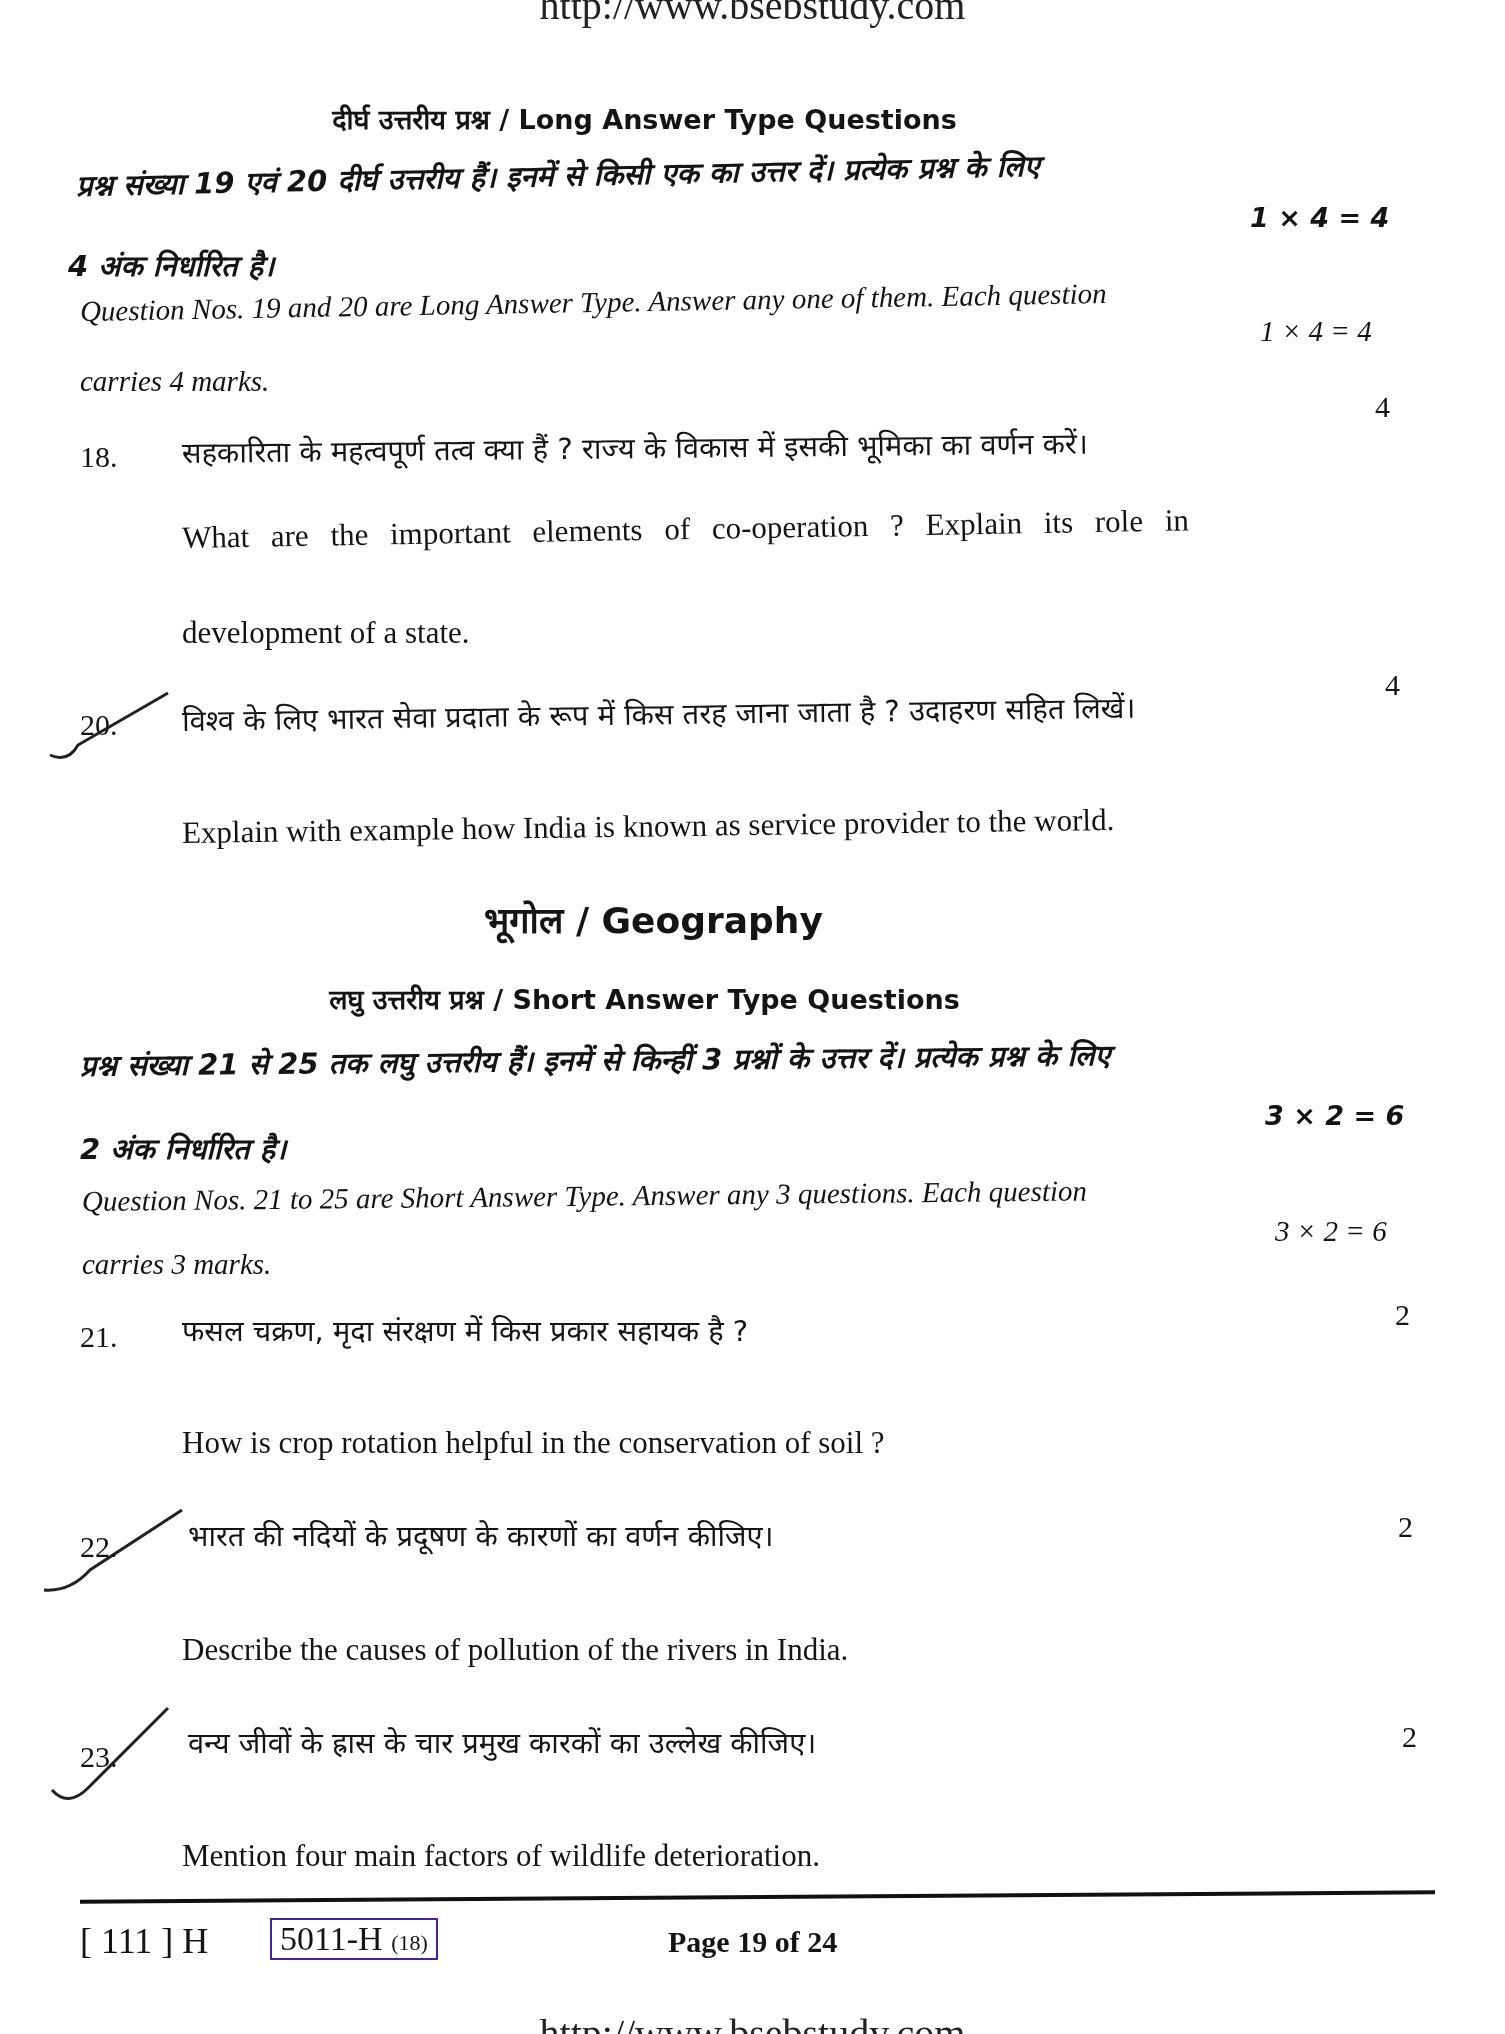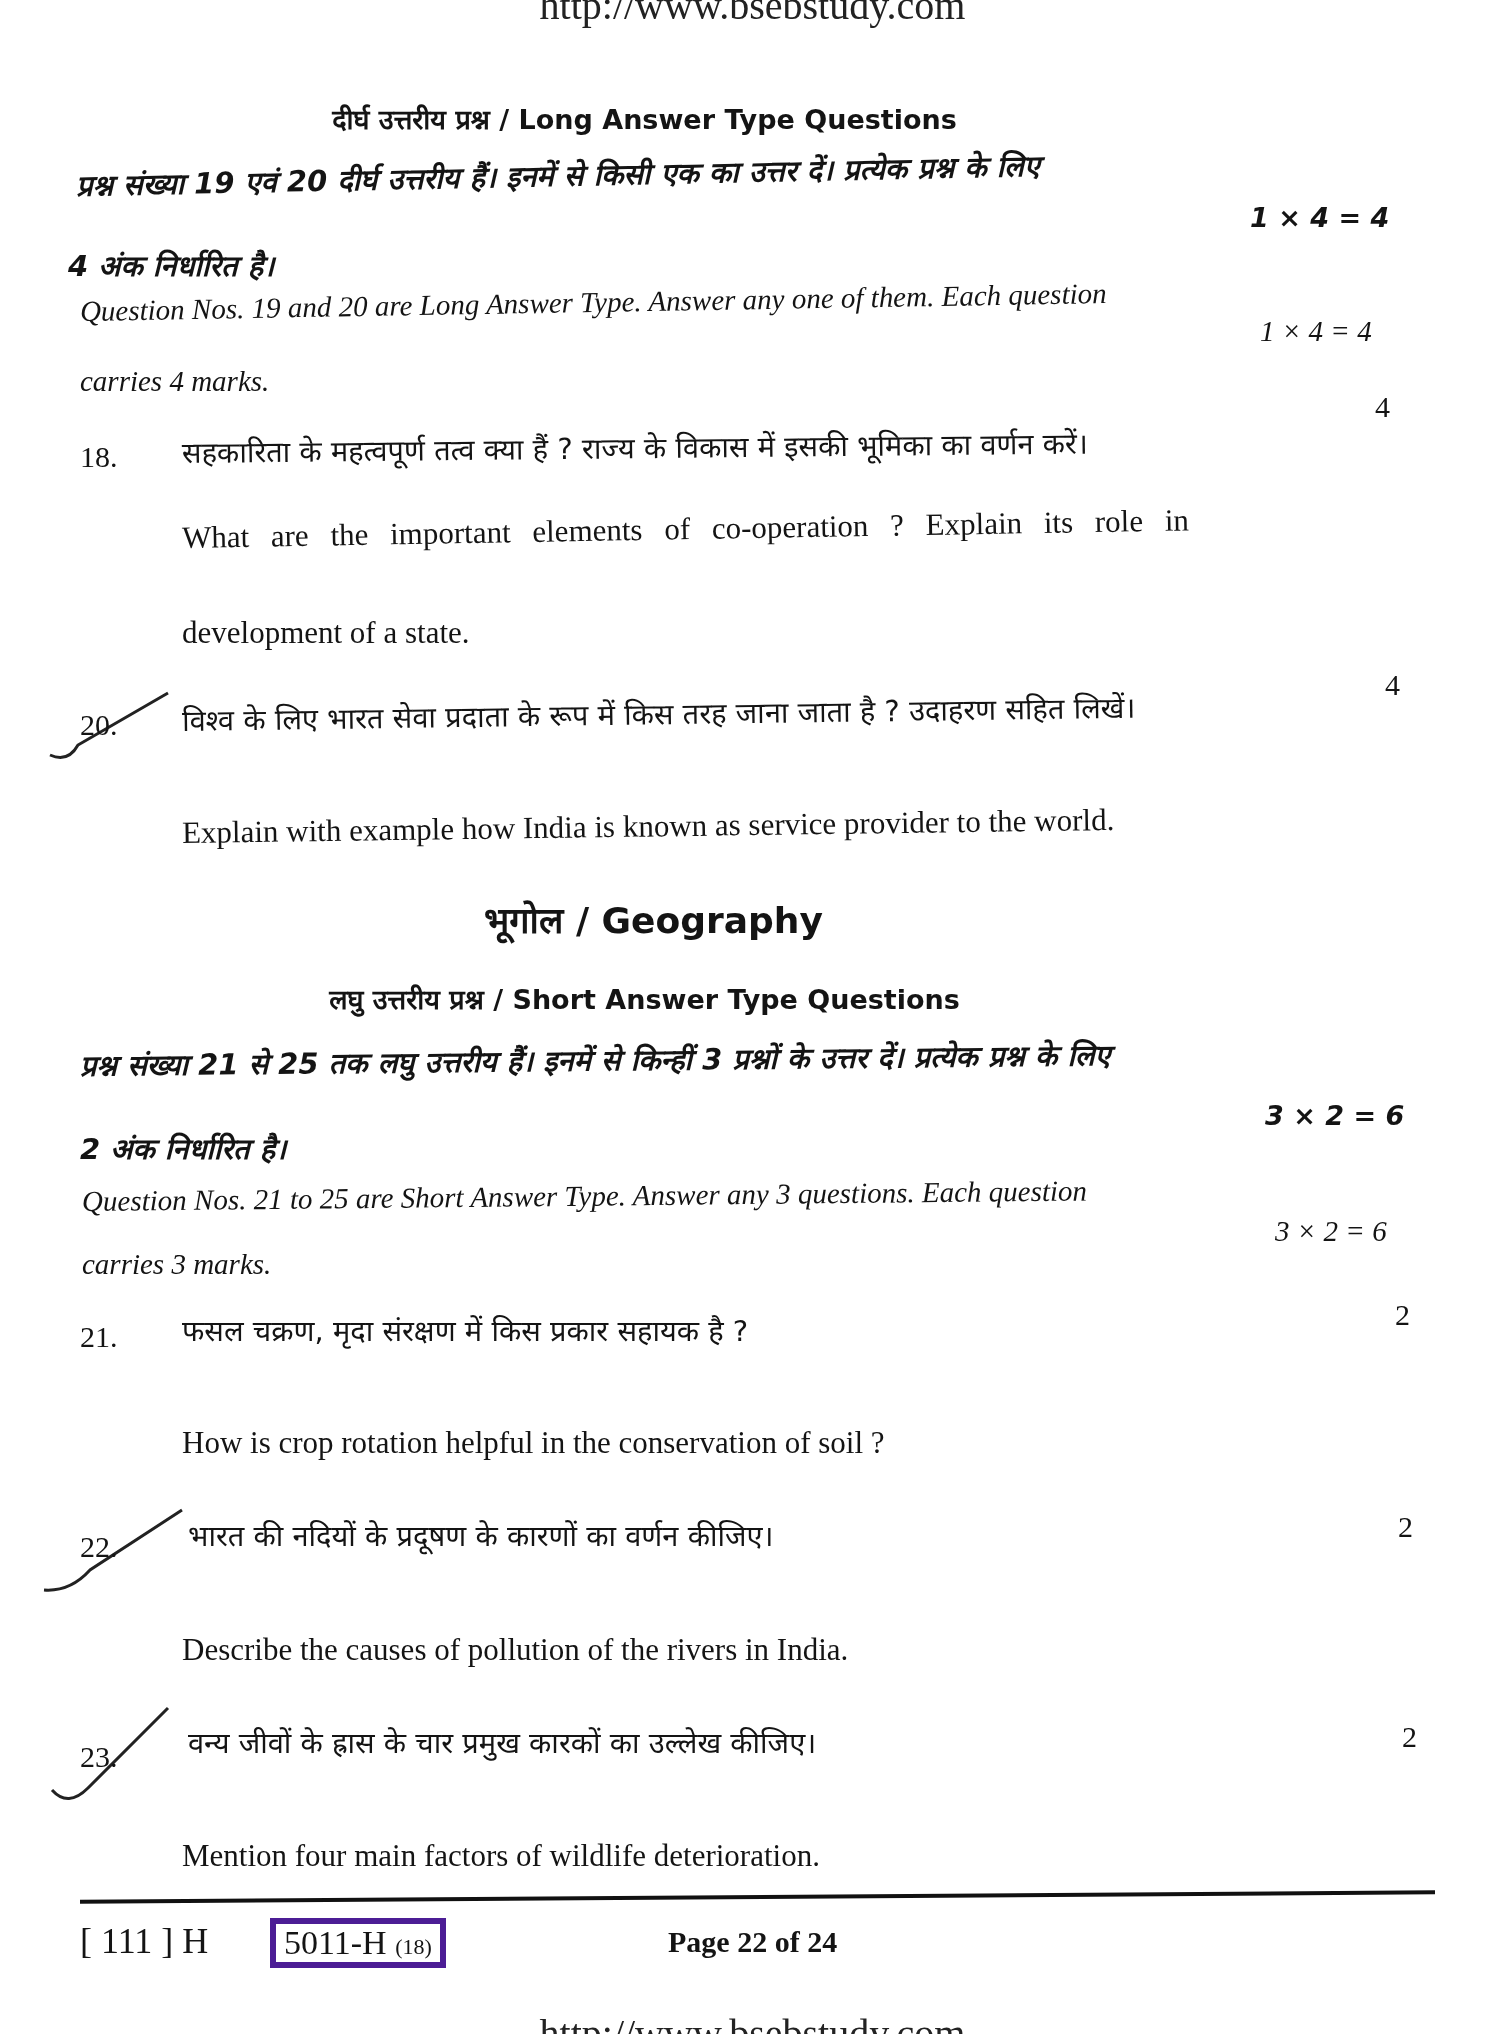--- a/index.html
+++ b/index.html
@@ -12,21 +12,21 @@
   .en-instr { font-family:"Liberation Serif", serif; font-style:italic; font-size:29px; }
   .marks { font-family:"DejaVu Sans", sans-serif; font-weight:bold; font-style:italic; font-size:27px; }
   .marks-en { font-family:"Liberation Serif", serif; font-style:italic; font-size:29px; }
   .qnum { font-family:"Liberation Serif", serif; font-size:30px; }
   .qhi { font-family:"DejaVu Sans", sans-serif; font-size:29px; }
   .qen { font-family:"Liberation Serif", serif; font-size:31px; }
   .qmark { font-family:"Liberation Serif", serif; font-size:30px; }
   .tick { position:absolute; }
   .footer-line { position:absolute; left:80px; top:1895px; width:1355px; height:4px; background:#111; transform:rotate(-0.4deg); }
   .foot { font-family:"Liberation Serif", serif; font-size:36px; }
-  .foot-box { position:absolute; border:6px solid #4c1d95; padding:0 8px; font-family:"Liberation Serif", serif; font-size:34px; }
+  .foot-box { position:absolute; border:2px solid #4c1d95; padding:0 8px; font-family:"Liberation Serif", serif; font-size:34px; }
   .foot-box small { font-size:22px; }
   .page { font-family:"Liberation Serif", serif; font-weight:bold; font-size:30px; }
 </style>
 </head>
 <body>
 
 <div class="abs url" style="top:-18px;">http://www.bsebstudy.com</div>
 
 <div class="abs hdr" style="top:100px;">दीर्घ उत्तरीय प्रश्न / Long Answer Type Questions</div>
 
@@ -83,15 +83,15 @@
 <div class="abs qhi" style="left:188px; top:1722px;">वन्य जीवों के ह्रास के चार प्रमुख कारकों का उल्लेख कीजिए।</div>
 <div class="abs qmark" style="left:1402px; top:1720px;">2</div>
 <div class="abs qen" style="left:182px; top:1838px;">Mention four main factors of wildlife deterioration.</div>
 
 <div class="footer-line"></div>
 <div class="abs foot" style="left:80px; top:1920px;">[ 111 ] H</div>
 <div class="foot-box" style="left:270px; top:1918px;">
   <span>5011-H</span>
   <small>(18)</small>
 </div>
-<div class="abs page" style="left:668px; top:1925px;">Page 22 of 24</div>
+<div class="abs page" style="left:668px; top:1925px;">Page 19 of 24</div>
 
 <div class="abs url" style="top:2010px;">http://www.bsebstudy.com</div>
 
 </body></html>

